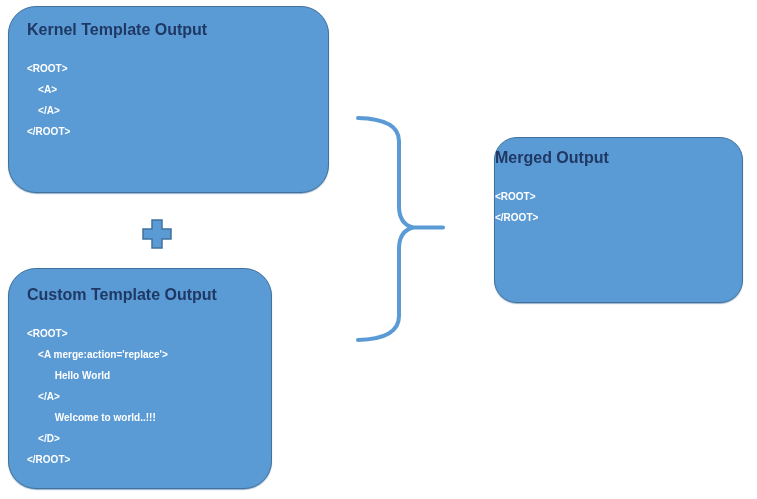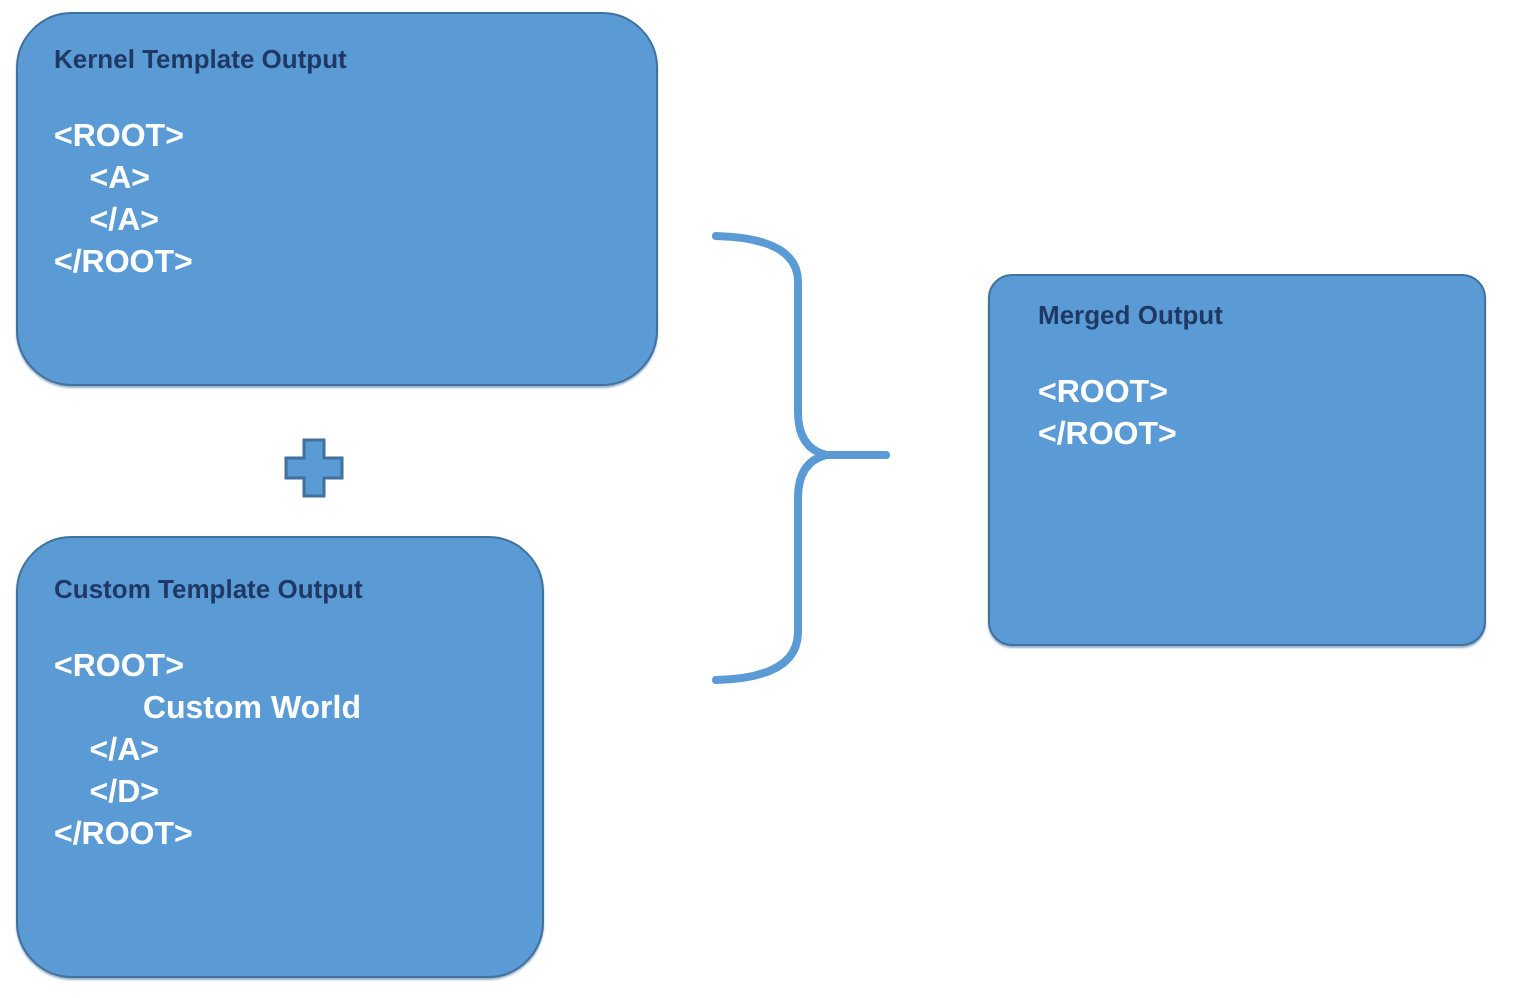--- a/index.html
+++ b/index.html
@@ -14,30 +14,30 @@
   .box {
     position: absolute;
     background: #5B9BD5;
     border: 1.5px solid #41719C;
     border-radius: 28px;
     box-sizing: border-box;
     box-shadow: 0 1px 1px rgba(65,113,156,0.55);
   }
   .box-kernel { left: 8px;   top: 6px;   width: 321px; height: 187px; padding: 15px 18px; }
   .box-custom { left: 8px;   top: 268px; width: 264px; height: 221px; padding: 18px 18px; }
-  .box-merged { left: 494px; top: 137px; width: 249px; height: 186px; padding: 12px 24px; border-radius: 12px; }
+  .box-merged { left: 494px; top: 137px; width: 249px; height: 166px; padding: 12px 0; border-radius: 23px; }
   .box-title {
-    font-size: 13px;
+    font-size: 16px;
     font-weight: bold;
     color: #1F3864;
     line-height: 16px;
   }
   .box-code {
     margin-top: 20px;
-    font-size: 16px;
+    font-size: 10px;
     font-weight: bold;
     color: #FFFFFF;
   }
   .code-line {
     white-space: pre;
     line-height: 21px;
   }
   .connector-layer {
     position: absolute;
     left: 0; top: 0;
@@ -57,22 +57,24 @@
       <div class="code-line">    &lt;A&gt;</div>
       <div class="code-line">    &lt;/A&gt;</div>
       <div class="code-line">&lt;/ROOT&gt;</div>
     </div>
   </div>
 
   <div class="box box-custom">
     <div class="box-title">Custom Template Output</div>
     <div class="box-code">
       <div class="code-line">&lt;ROOT&gt;</div>
-      <div class="code-line">          Custom World</div>
+      <div class="code-line">    &lt;A merge:action='replace'&gt;</div>
+      <div class="code-line">          Hello World</div>
       <div class="code-line">    &lt;/A&gt;</div>
+      <div class="code-line">          Welcome to world..!!!</div>
       <div class="code-line">    &lt;/D&gt;</div>
       <div class="code-line">&lt;/ROOT&gt;</div>
     </div>
   </div>
 
   <div class="box box-merged">
     <div class="box-title">Merged Output</div>
     <div class="box-code">
       <div class="code-line">&lt;ROOT&gt;</div>
       <div class="code-line">&lt;/ROOT&gt;</div>

